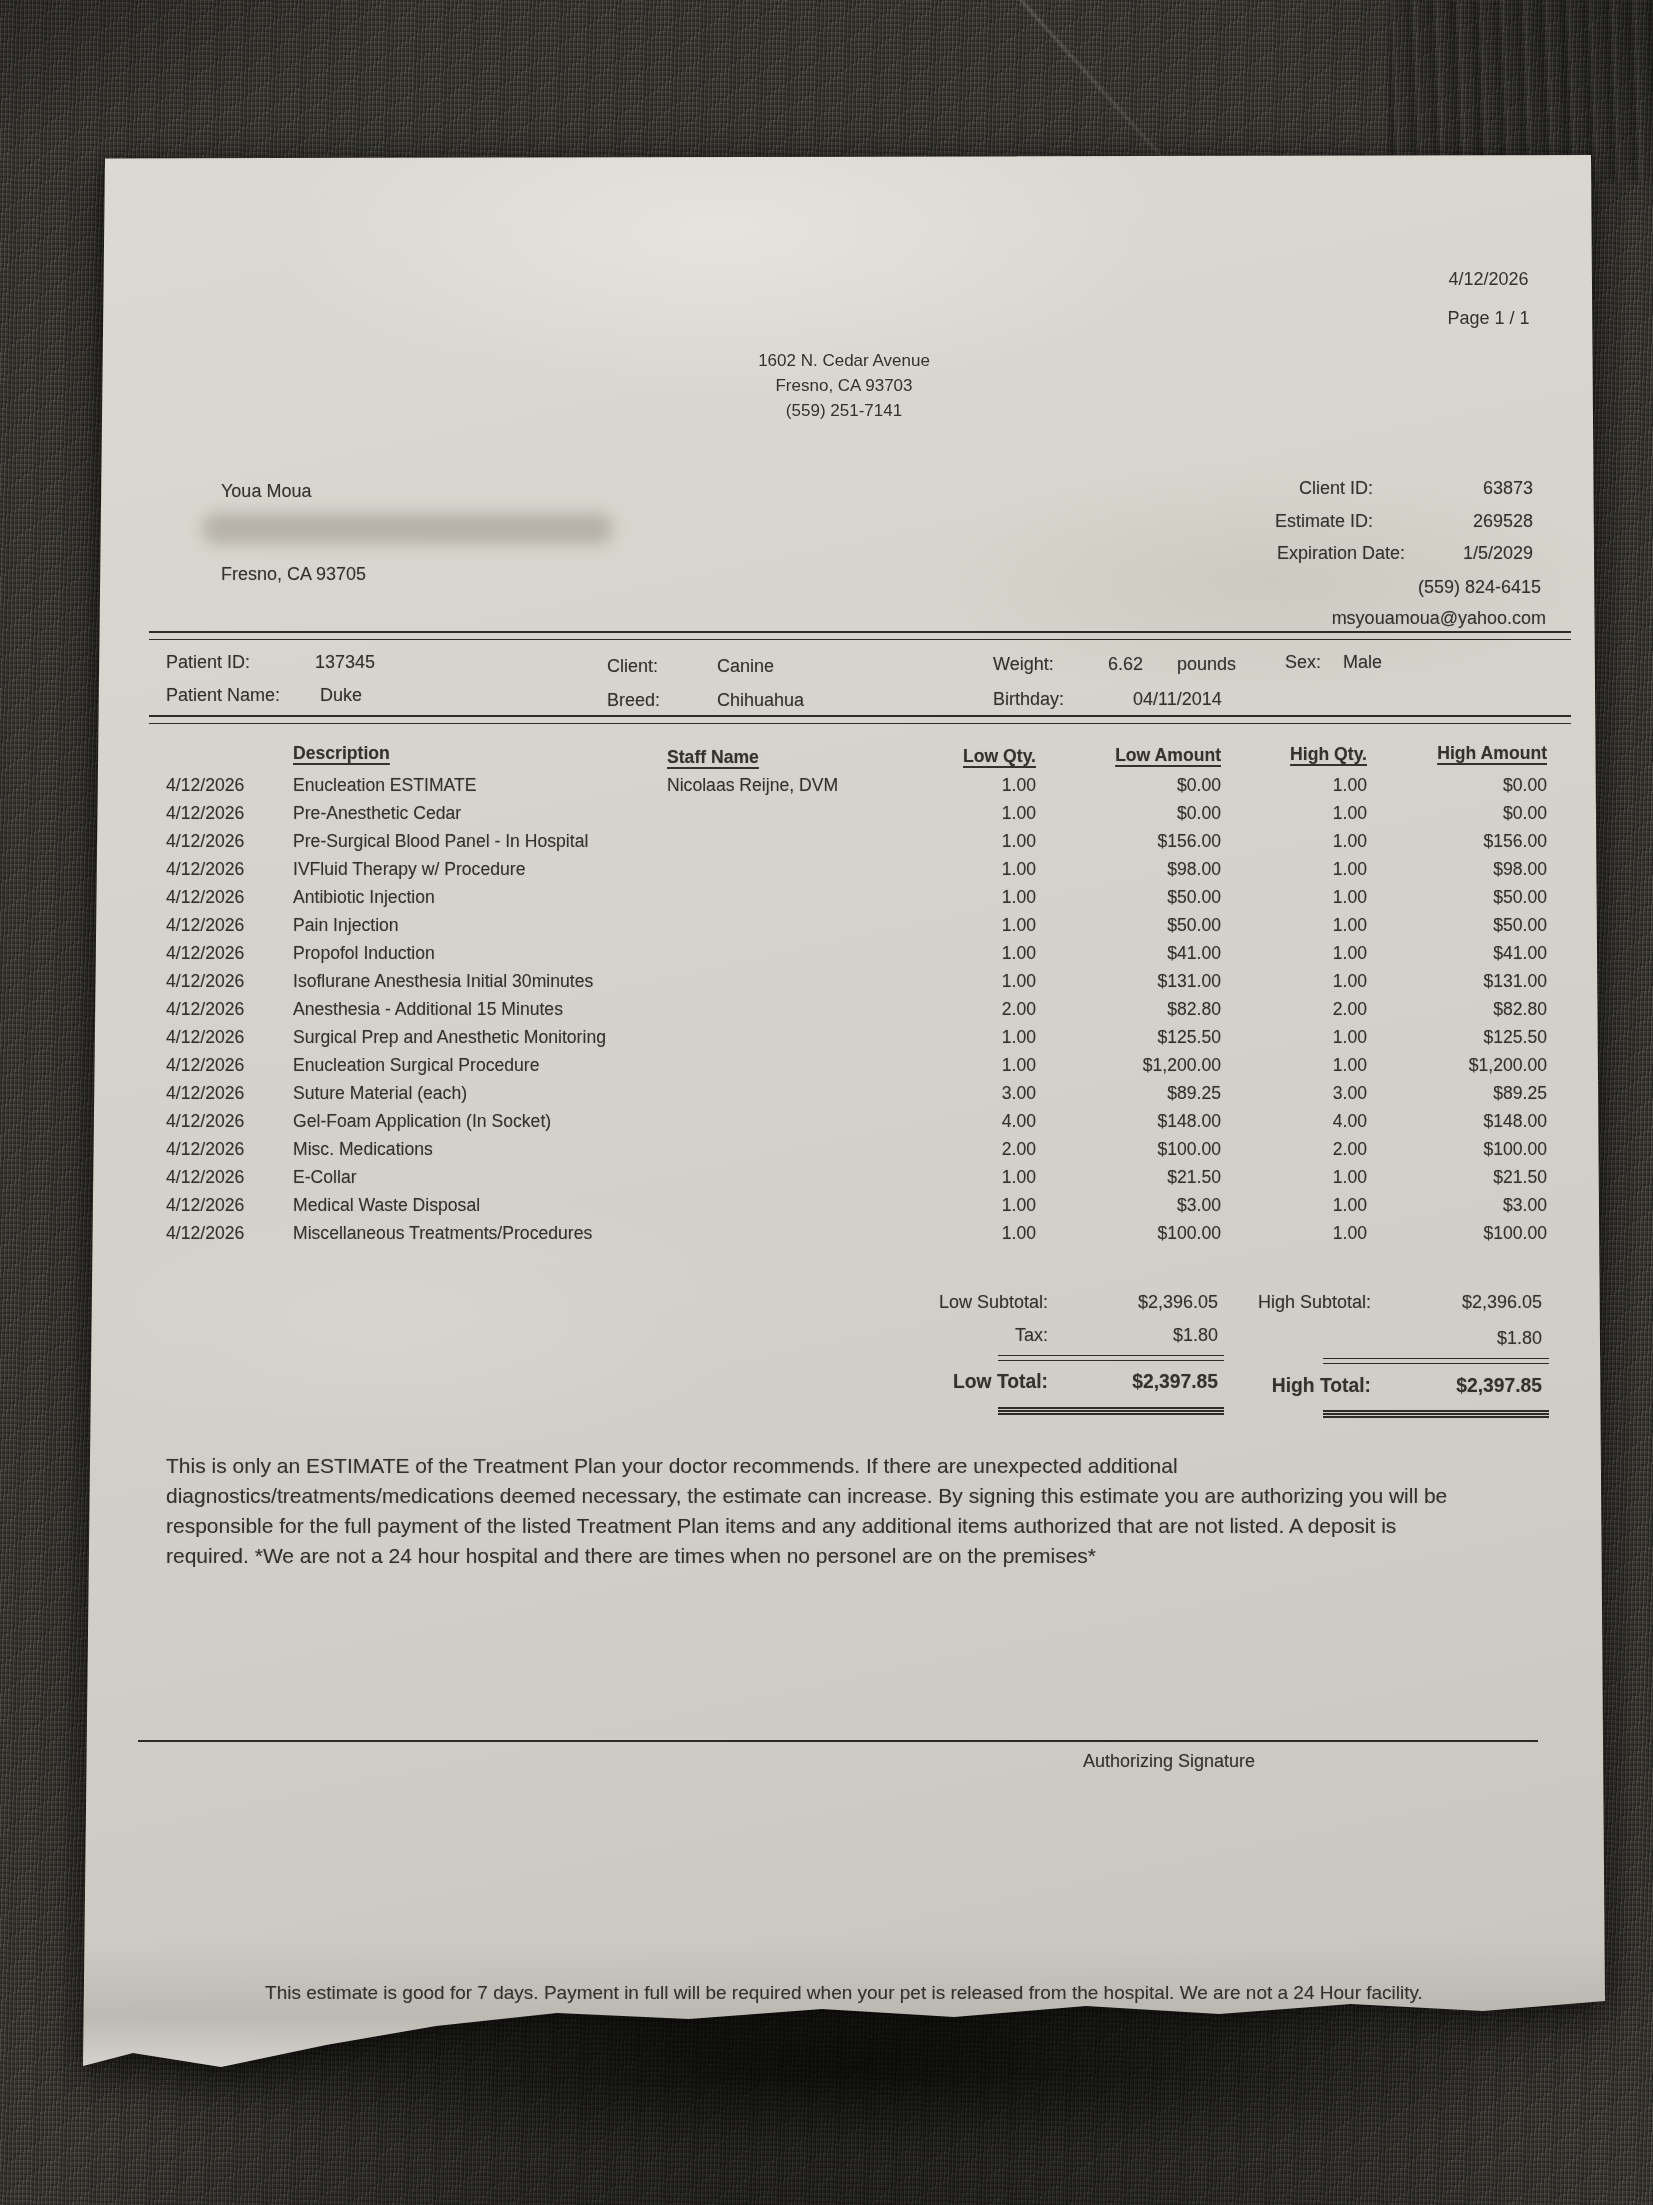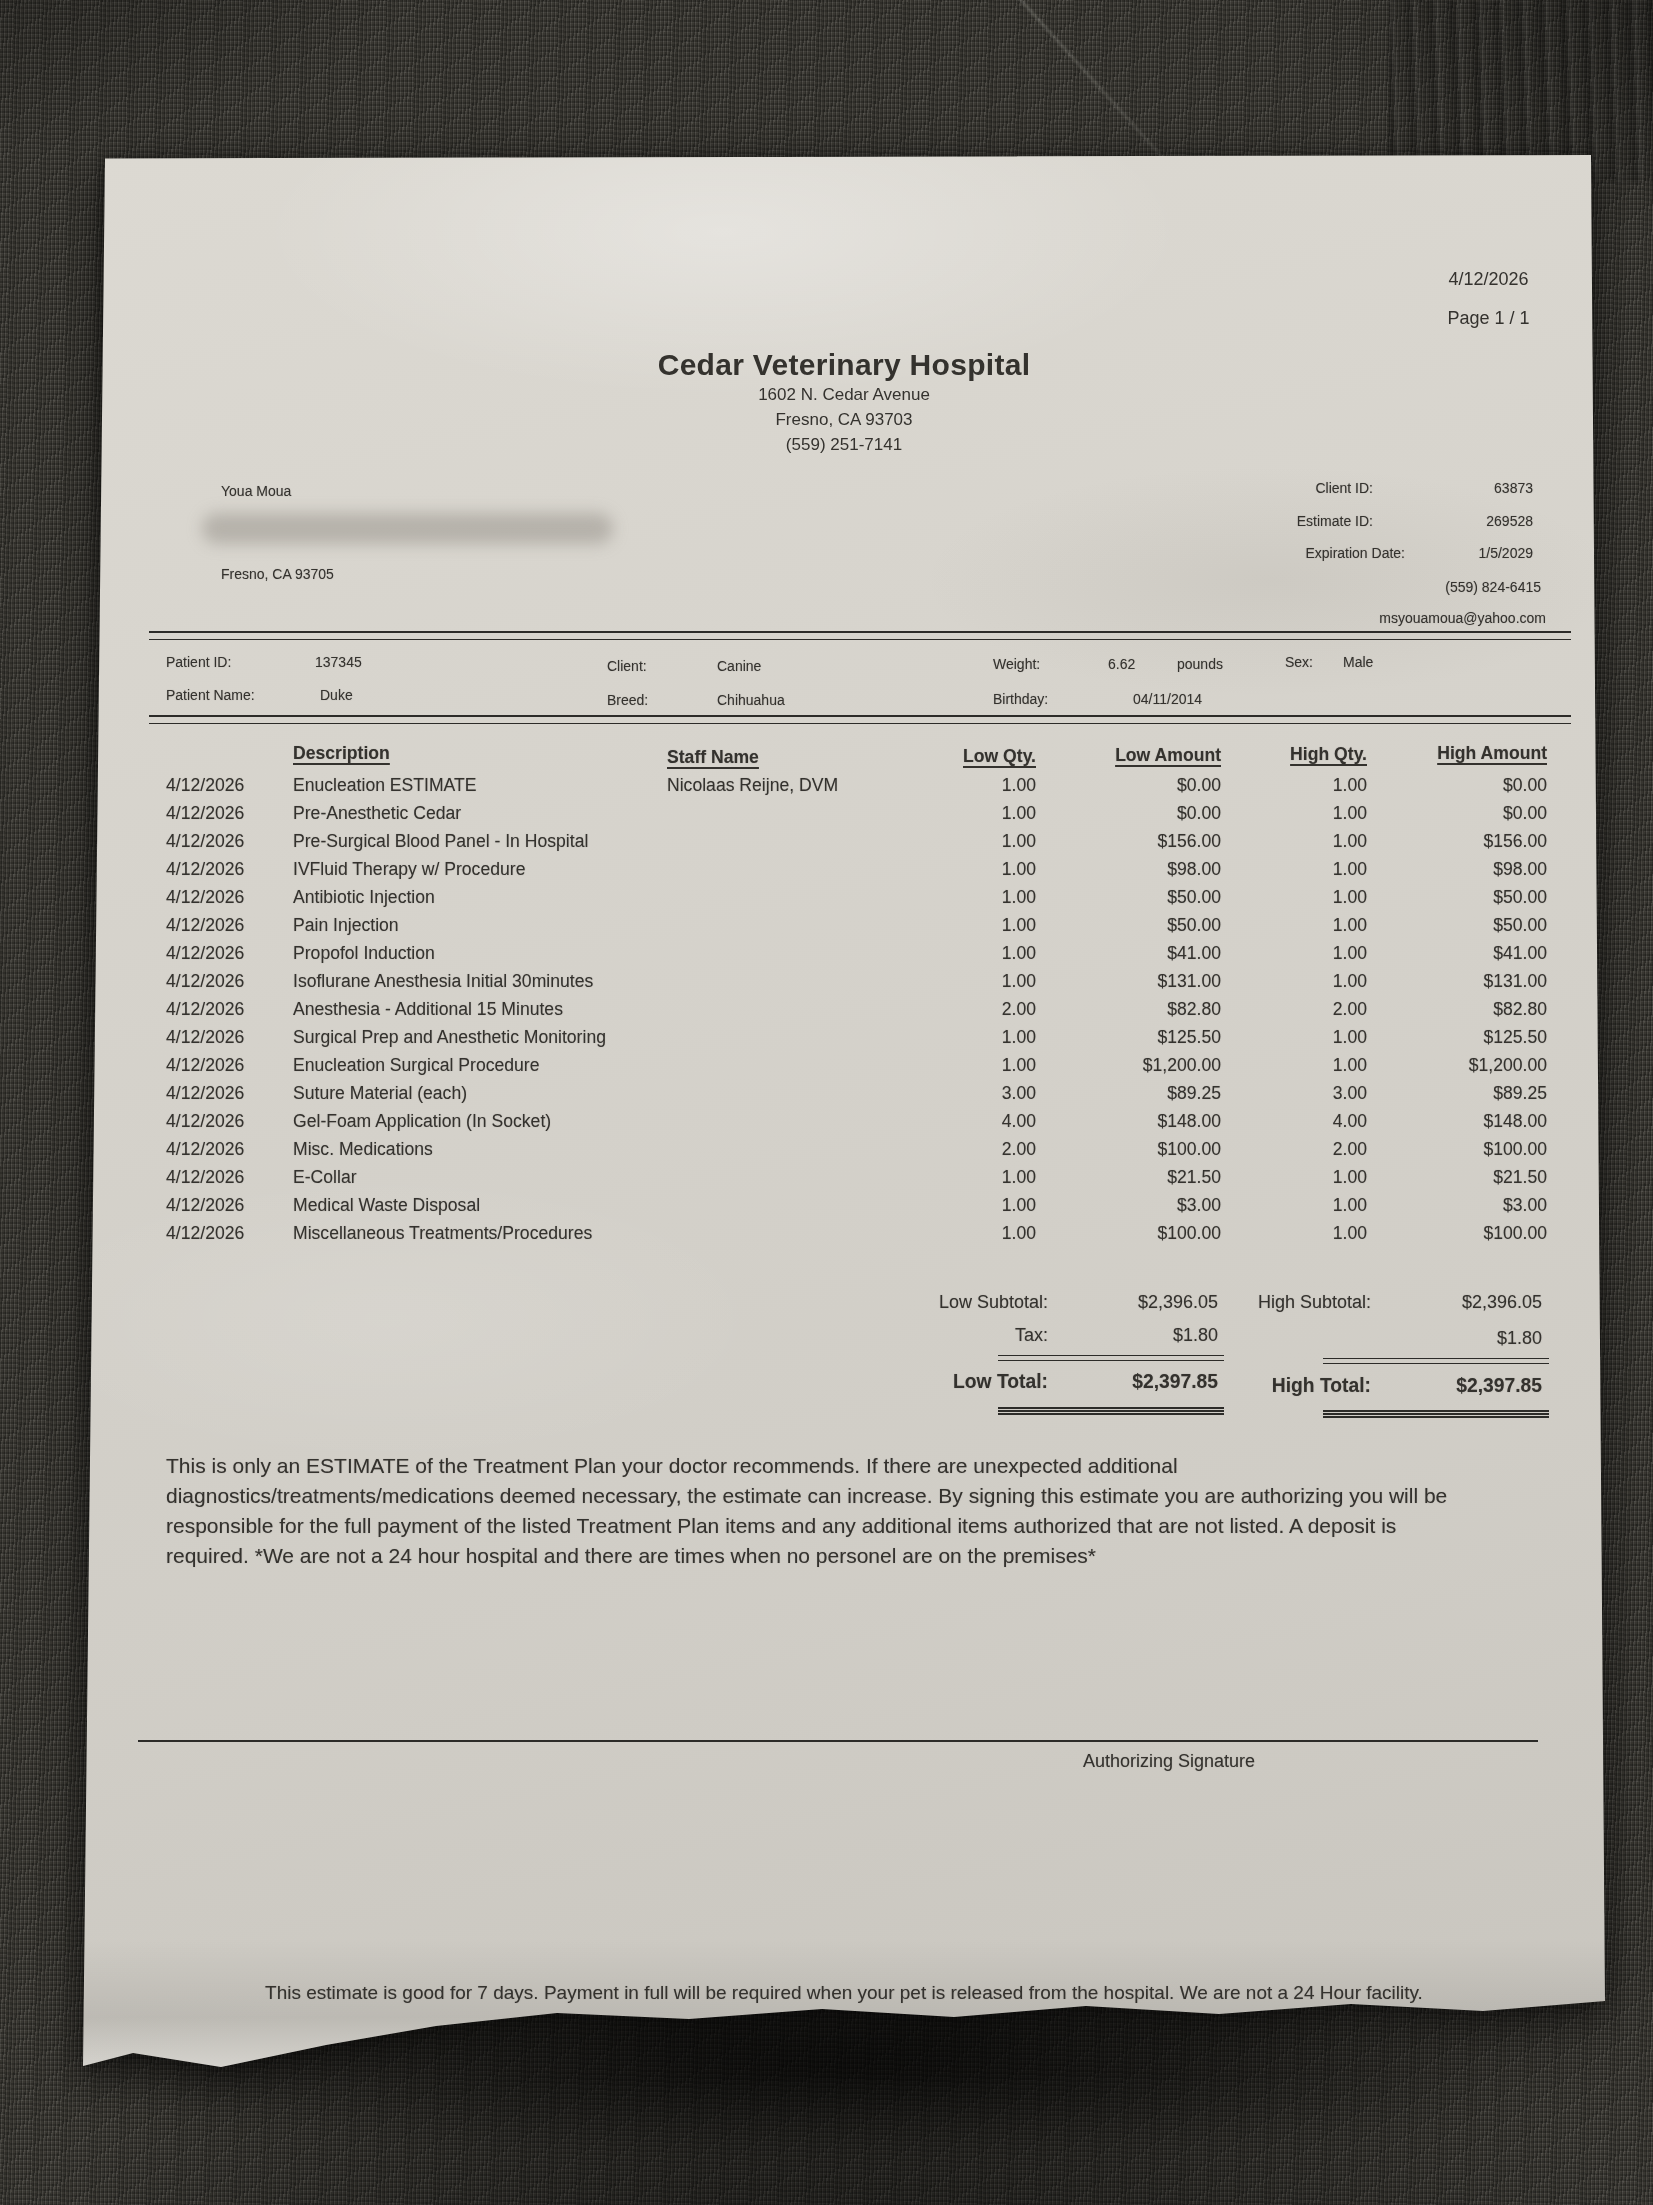--- a/index.html
+++ b/index.html
@@ -31,21 +31,21 @@
       linear-gradient(to bottom, rgba(0,0,0,0) 92%, rgba(0,0,0,.08) 96%, rgba(255,255,255,.25) 99%),
       linear-gradient(168deg, #dcd9d2 0%, #d6d3cc 35%, #d0cdc6 70%, #c8c5be 100%);
     clip-path:polygon(22px 4.4px, 1508px 1.1px, 1522px 1847px, 1400px 1857px, 1268px 1850px,
       1136px 1860px, 1003px 1852px, 871px 1863px, 739px 1855px, 606px 1865px, 474px 1859px,
       353px 1872px, 243px 1891px, 138px 1913px, 50px 1899px, 0px 1912px);}
   .paper *{position:absolute;white-space:nowrap;}
   .meta{left:1334px;top:106px;width:143px;text-align:center;font-size:18px;line-height:39px;}
   .clinic{left:0;top:194px;width:1522px;text-align:center;}
   .clinic-name{position:static;display:block;font-size:30px;font-weight:bold;letter-spacing:0.3px;}
   .clinic-line{position:static;display:block;font-size:17px;line-height:25px;}
-  .lbl,.val{font-size:14px;line-height:22px;text-shadow:0 0 1.1px rgba(52,50,46,.30);}
+  .lbl,.val{font-size:18px;line-height:22px;text-shadow:0 0 1.1px rgba(52,50,46,.30);}
   .blur-redact{left:119px;top:359px;width:411px;height:31px;border-radius:16.5px;
       background:rgba(125,120,112,.38);filter:blur(7.7px);}
   .rule{left:66px;width:1422px;height:6px;border-top:2.2px solid #2c2b28;border-bottom:1.7px solid #2c2b28;}
   .hline{background:#2c2b28;}
   .hdr{font-size:17.6px;font-weight:bold;text-decoration:underline;text-decoration-thickness:1.7px;
        text-underline-offset:3.9px;text-shadow:0 0 1.1px rgba(52,50,46,.30);text-align:right;}
   .rows{left:0;top:619px;width:1522px;height:485px;}
   .row{position:relative;display:block;height:28px;}
   .row span{position:absolute;top:0;font-size:17.6px;line-height:24px;text-shadow:0 0 1.1px rgba(52,50,46,.30);}
   .c-date{left:83px;width:132px;}
@@ -76,21 +76,20 @@
 
   <div class="paper-wrap">
     <div class="paper">
 
       <div class="meta">
         <span style="position:static">4/12/2026</span><br>
         <span style="position:static">Page 1 / 1</span>
       </div>
 
       <div class="clinic">
-        <span class="clinic-name">Cedar Veterinary Hospital</span>
         <span class="clinic-line">1602 N. Cedar Avenue</span>
         <span class="clinic-line">Fresno, CA 93703</span>
         <span class="clinic-line">(559) 251-7141</span>
       </div>
 
       <span class="lbl" style="left:138px;top:326px">Youa Moua</span>
       <div class="blur-redact"></div>
       <span class="lbl" style="left:138px;top:409px">Fresno, CA 93705</span>
 
       <span class="lbl" style="left:959px;top:323px;width:331px;text-align:right">Client ID:</span>

